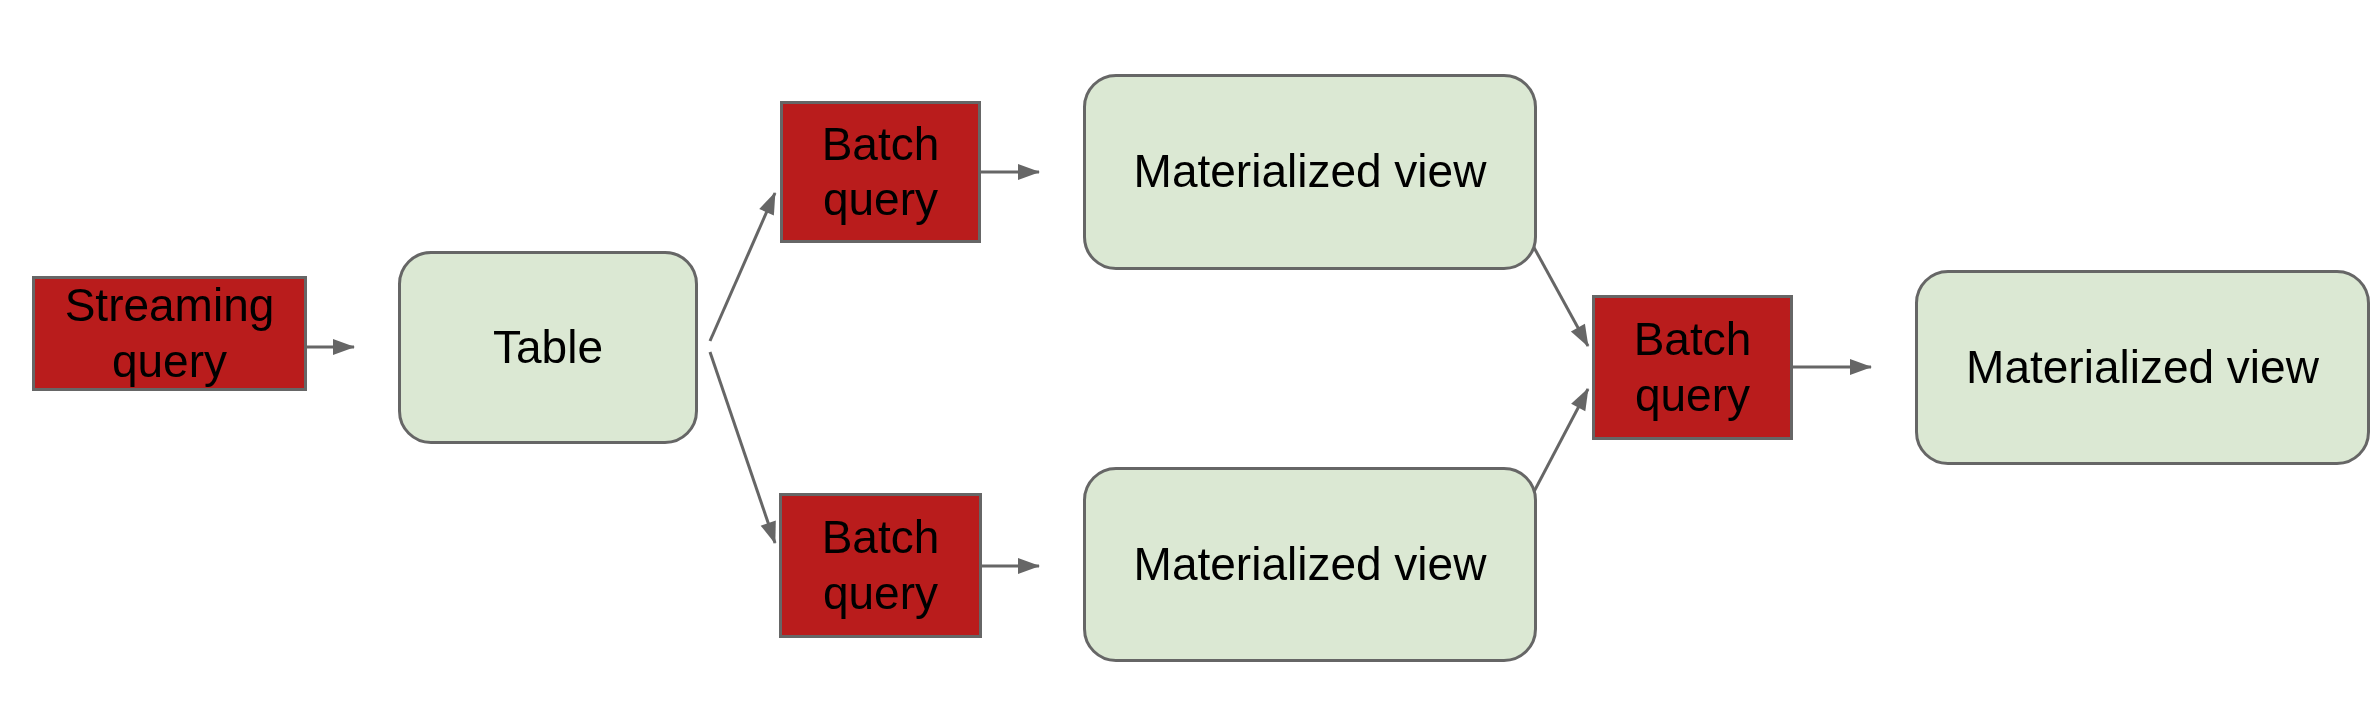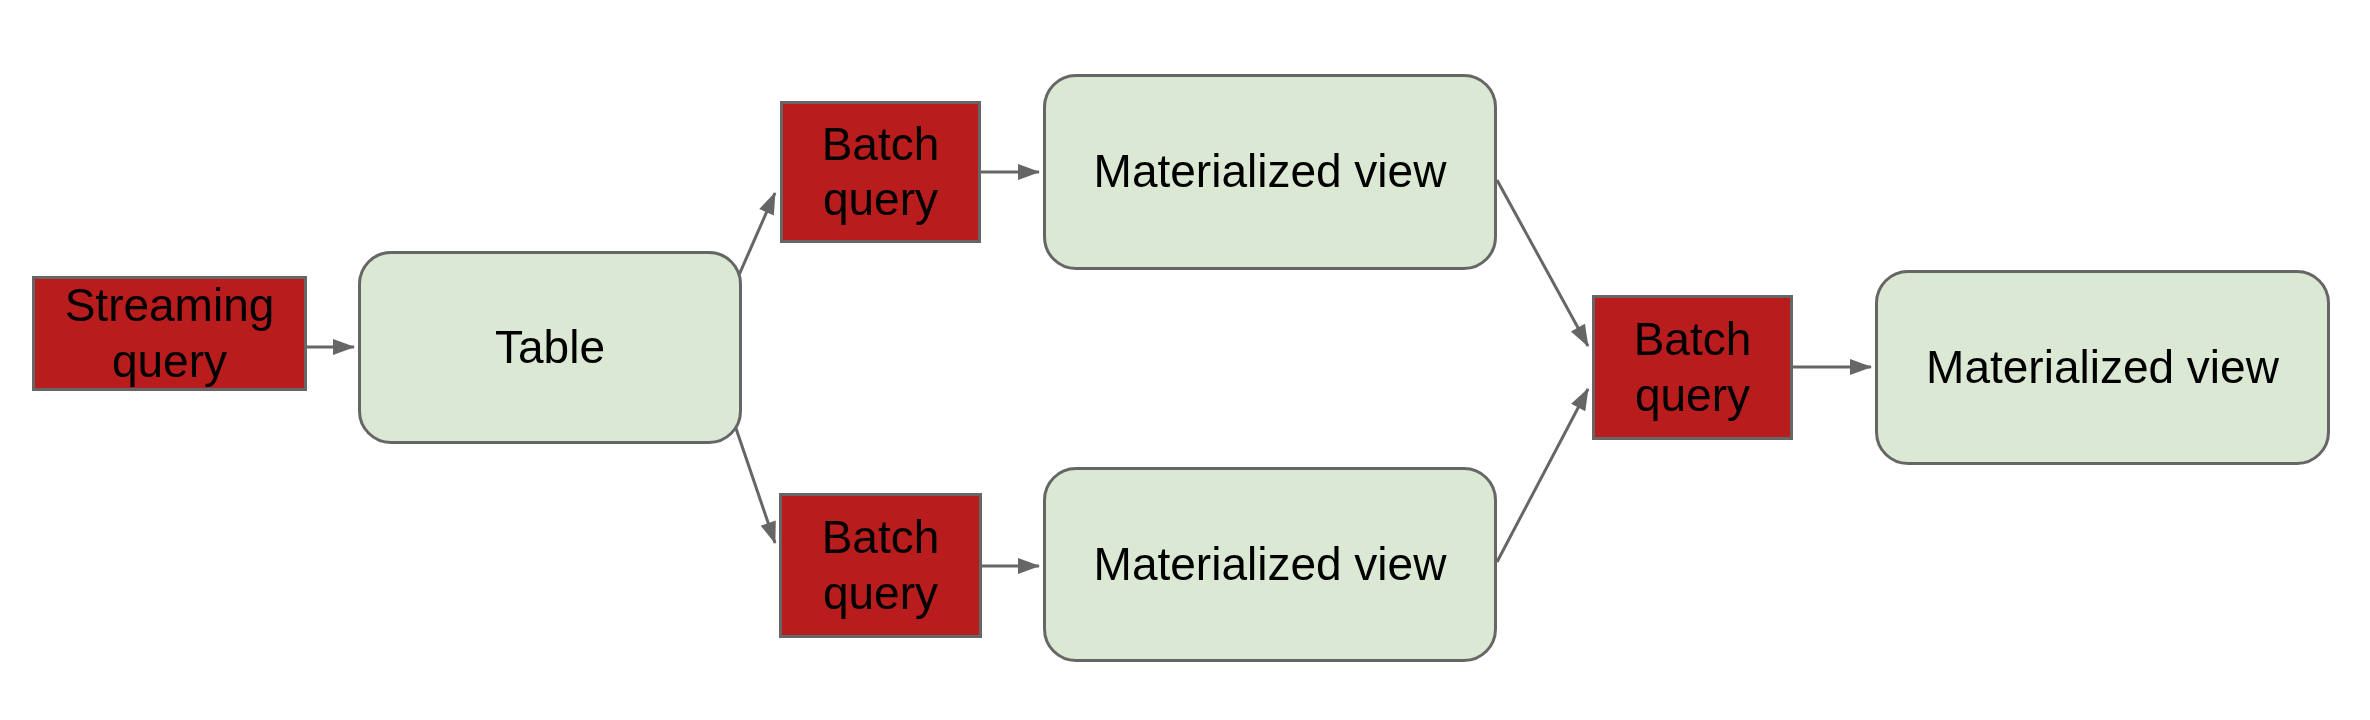--- a/index.html
+++ b/index.html
@@ -29,25 +29,25 @@
     border: 3px solid #666666;
     display: flex;
     align-items: center;
     justify-content: center;
     text-align: center;
     color: #000000;
     font-size: 46px;
     line-height: 1.2;
   }
   .node.query { background: #b91c1c; }
-  .node.view  { background: #dbe8d3; border-radius: 33px; }
+  .node.view  { background: #dbe8d3; border-radius: 33px; margin-left: 40px; }
 
   
   #n-streaming   { left: 32px;   top: 276px; width: 275px; height: 115px; }
-  #n-table       { left: 358px;  top: 251px; width: 384px; height: 193px; }
+  #n-table       { left: 358px;  top: 251px; width: 300px; height: 193px; }
   #n-bq-top      { left: 780px;  top: 101px; width: 201px; height: 142px; }
   #n-mv-top      { left: 1043px; top: 74px;  width: 454px; height: 196px; }
   #n-bq-bottom   { left: 779px;  top: 493px; width: 203px; height: 145px; }
   #n-mv-bottom   { left: 1043px; top: 467px; width: 454px; height: 195px; }
   #n-bq-right    { left: 1592px; top: 295px; width: 201px; height: 145px; }
   #n-mv-final    { left: 1875px; top: 270px; width: 455px; height: 195px; }
 
   .edge {
     stroke: #666666;
     stroke-width: 3;

